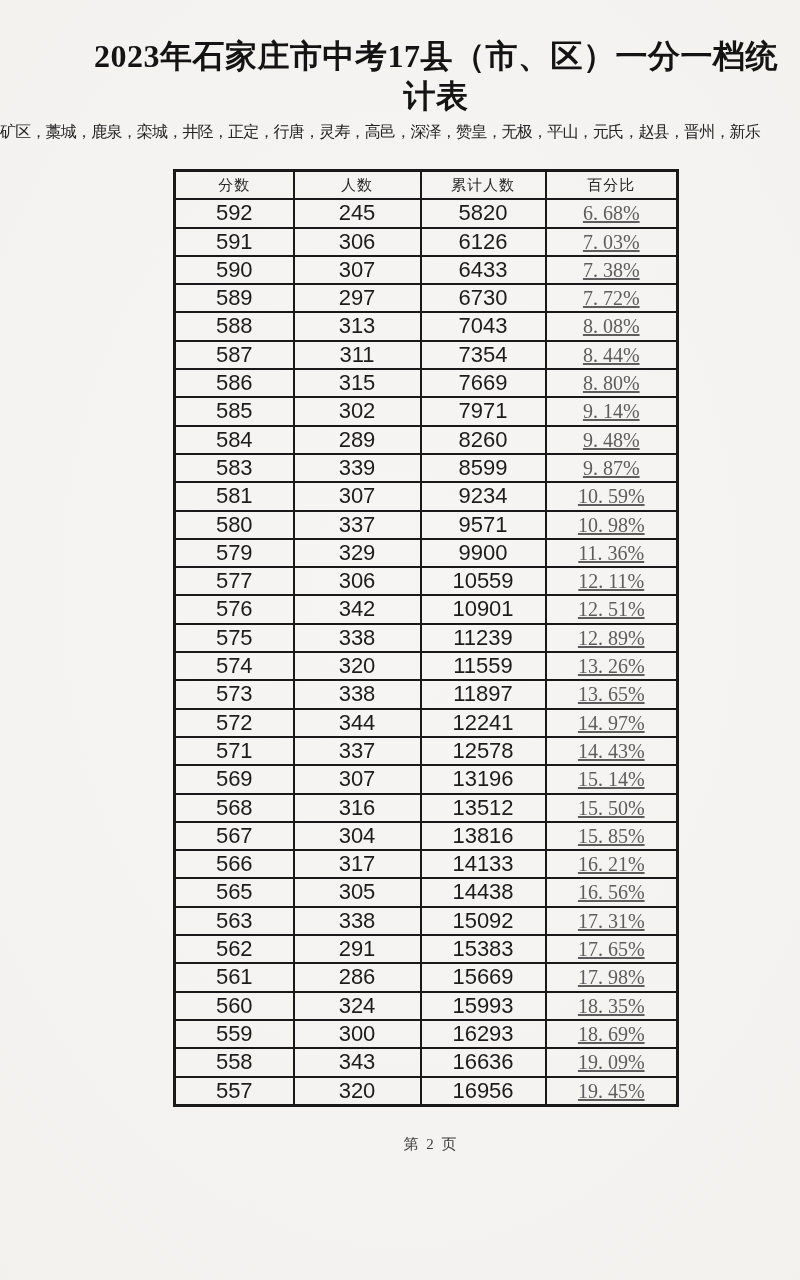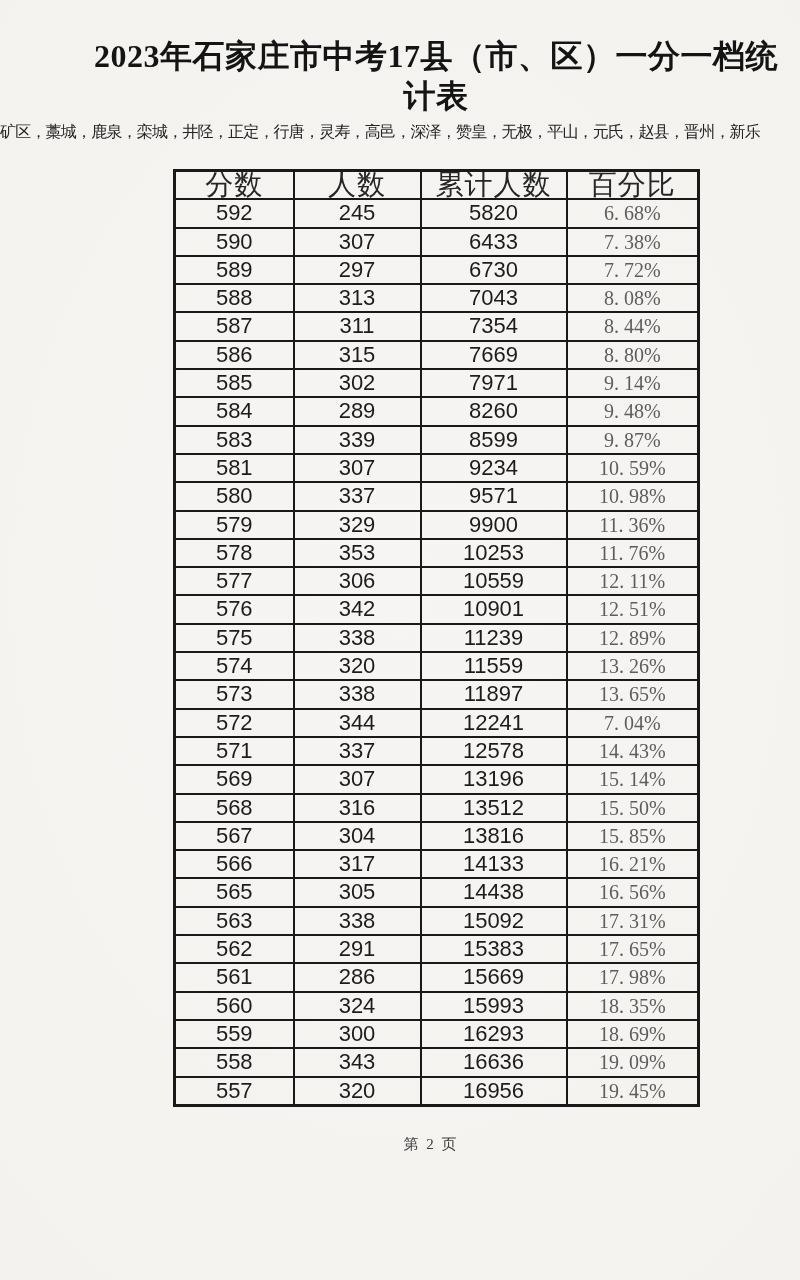--- a/index.html
+++ b/index.html
@@ -48,38 +48,39 @@
     border: 2px solid #191919;
     padding: 0;
     text-align: center;
     height: 26.3px;
     line-height: 26.3px;
     vertical-align: middle;
     overflow: hidden;
   }
   .score th {
     font-family: "Liberation Serif", "DejaVu Serif", serif;
-    font-size: 28px;
+    font-size: 15px;
     font-weight: 400;
     color: #262626;
     letter-spacing: 1px;
   }
   .score td {
     font-family: "Liberation Sans", "DejaVu Sans", sans-serif;
     font-size: 22px;
     color: #1c1c1c;
   }
   .score .c0 { width: 119px; }
   .score .c1 { width: 127px; margin-top: 34px; }
-  .score .c2 { width: 146px; }
+  .score .c2 { width: 125px; }
   .score .c3 { width: 132px; }
   .score td.c3 {
     font-family: "Liberation Serif", "DejaVu Serif", serif;
     font-size: 20px;
     color: #5d5d5d;
+    text-decoration: underline;
   }
 
   .footer {
     margin-top: 28px;
     margin-left: 62px;
     width: 738px;
     text-align: center;
     font-size: 15px;
     color: #3c3c3c;
     letter-spacing: 2px;
@@ -104,20 +105,26 @@
       </tr>
     </thead>
     <tbody>
         <tr>
           <td class="c0">592</td>
           <td class="c1">245</td>
           <td class="c2">5820</td>
           <td class="c3">6. 68%</td>
         </tr>
         <tr>
+          <td class="c0">591</td>
+          <td class="c1">306</td>
+          <td class="c2">6126</td>
+          <td class="c3">7. 03%</td>
+        </tr>
+        <tr>
           <td class="c0">590</td>
           <td class="c1">307</td>
           <td class="c2">6433</td>
           <td class="c3">7. 38%</td>
         </tr>
         <tr>
           <td class="c0">589</td>
           <td class="c1">297</td>
           <td class="c2">6730</td>
           <td class="c3">7. 72%</td>
@@ -170,26 +177,20 @@
           <td class="c2">9571</td>
           <td class="c3">10. 98%</td>
         </tr>
         <tr>
           <td class="c0">579</td>
           <td class="c1">329</td>
           <td class="c2">9900</td>
           <td class="c3">11. 36%</td>
         </tr>
         <tr>
-          <td class="c0">578</td>
-          <td class="c1">353</td>
-          <td class="c2">10253</td>
-          <td class="c3">11. 76%</td>
-        </tr>
-        <tr>
           <td class="c0">577</td>
           <td class="c1">306</td>
           <td class="c2">10559</td>
           <td class="c3">12. 11%</td>
         </tr>
         <tr>
           <td class="c0">576</td>
           <td class="c1">342</td>
           <td class="c2">10901</td>
           <td class="c3">12. 51%</td>
@@ -209,21 +210,21 @@
         <tr>
           <td class="c0">573</td>
           <td class="c1">338</td>
           <td class="c2">11897</td>
           <td class="c3">13. 65%</td>
         </tr>
         <tr>
           <td class="c0">572</td>
           <td class="c1">344</td>
           <td class="c2">12241</td>
-          <td class="c3">7. 04%</td>
+          <td class="c3">14. 97%</td>
         </tr>
         <tr>
           <td class="c0">571</td>
           <td class="c1">337</td>
           <td class="c2">12578</td>
           <td class="c3">14. 43%</td>
         </tr>
         <tr>
           <td class="c0">569</td>
           <td class="c1">307</td>

